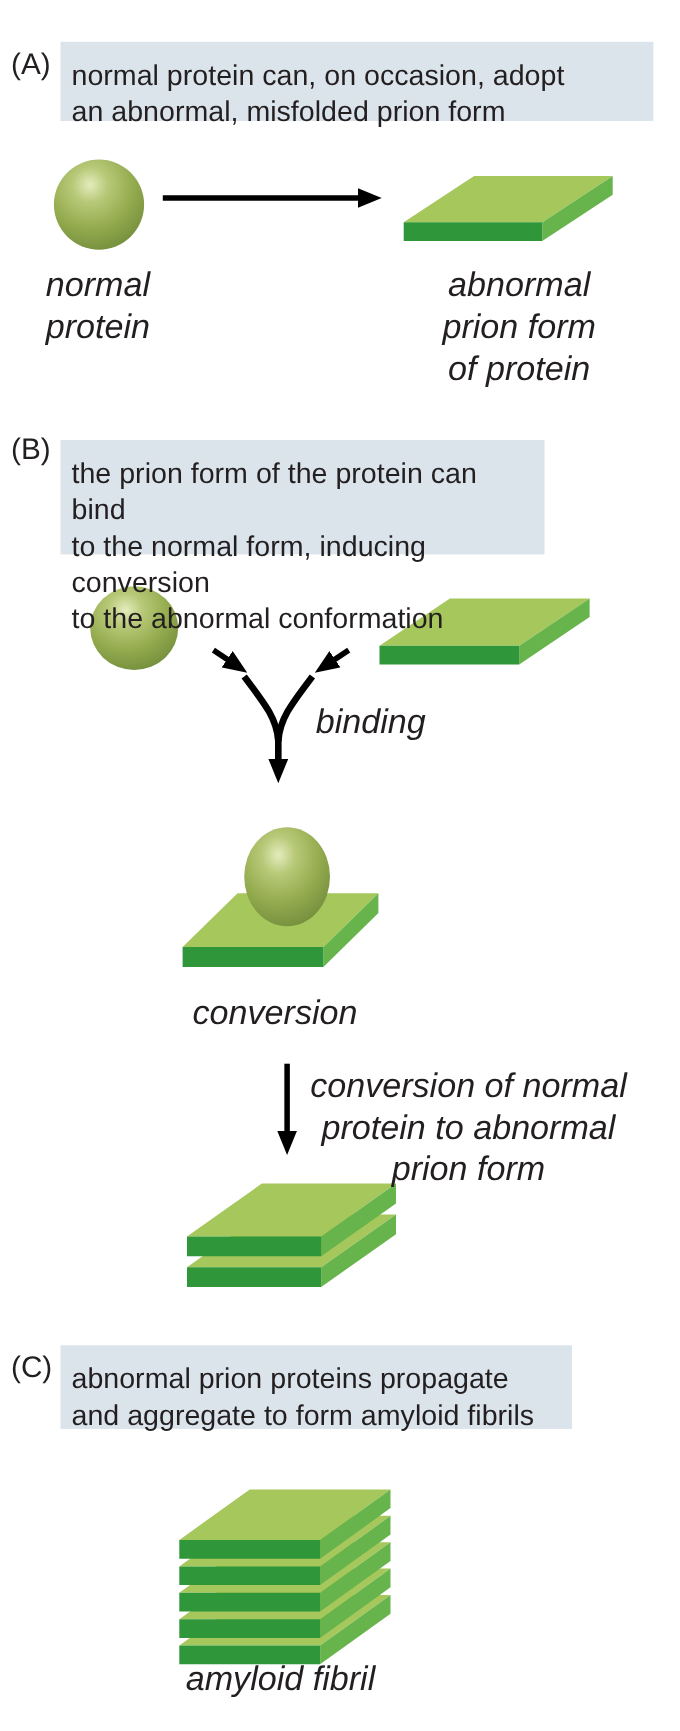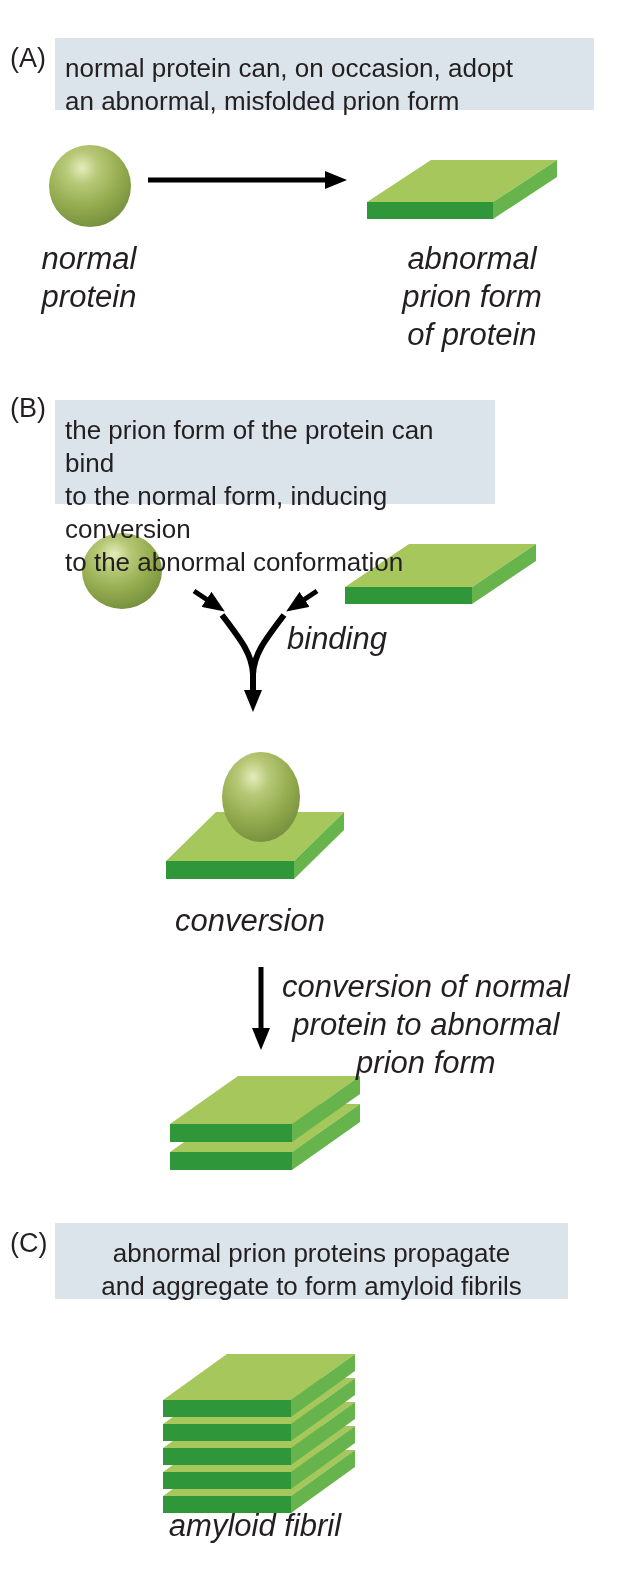--- a/index.html
+++ b/index.html
@@ -134,24 +134,24 @@
 an abnormal, misfolded prion form</div>
   <div class="lbl center" style="left:89px;top:240px;">normal
 protein</div>
   <div class="lbl center" style="left:472px;top:240px;">abnormal prion form
 of protein</div>
 
   <div class="tag" style="left:10px;top:392px;">(B)</div>
   <div class="hbox" style="left:55px;top:400px;width:440px;height:104px;">the prion form of the protein can bind
 to the normal form, inducing conversion
 to the abnormal conformation</div>
-  <div class="lbl" style="left:287px;top:620px;">binding</div>
+  <div class="lbl" style="left:287px;top:637px;">binding</div>
   <div class="lbl center" style="left:250px;top:902px;">conversion</div>
   <div class="lbl" style="left:282px;top:968px;text-align:center;">conversion of normal
 protein to abnormal
 prion form</div>
 
   <div class="tag" style="left:10px;top:1227px;">(C)</div>
-  <div class="hbox" style="left:55px;top:1223px;width:513px;height:76px;text-align:center;">abnormal prion proteins propagate
+  <div class="hbox" style="left:55px;top:1223px;width:465px;height:76px;">abnormal prion proteins propagate
 and aggregate to form amyloid fibrils</div>
   <div class="lbl center" style="left:255px;top:1507px;">amyloid fibril</div>
 
 </div>
 
 </body></html>

